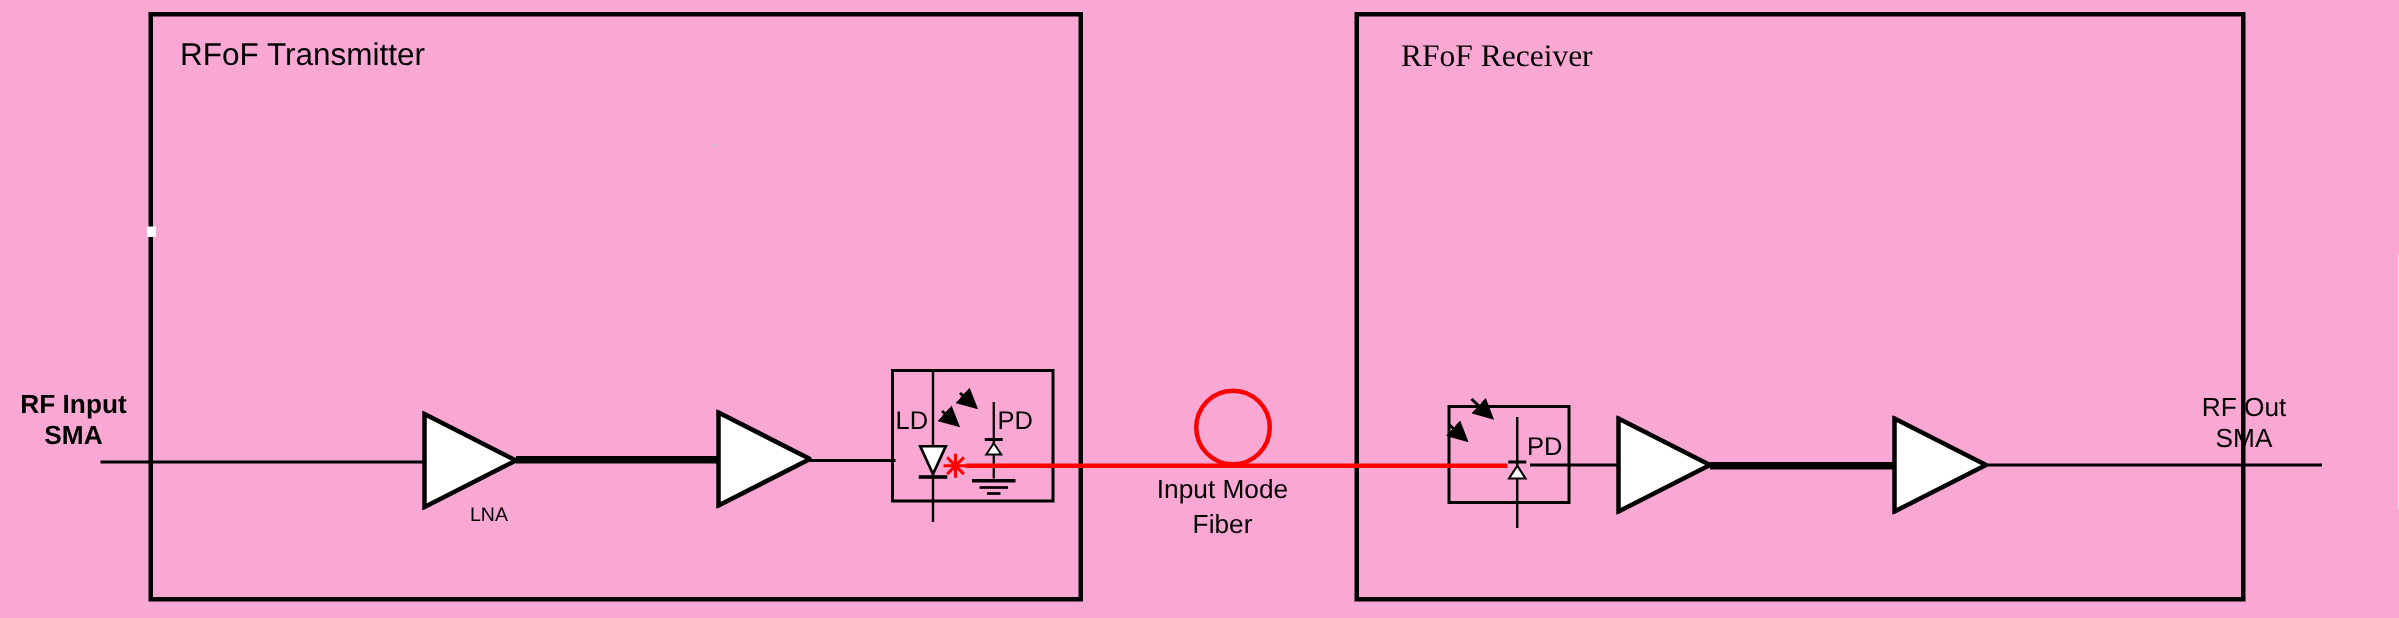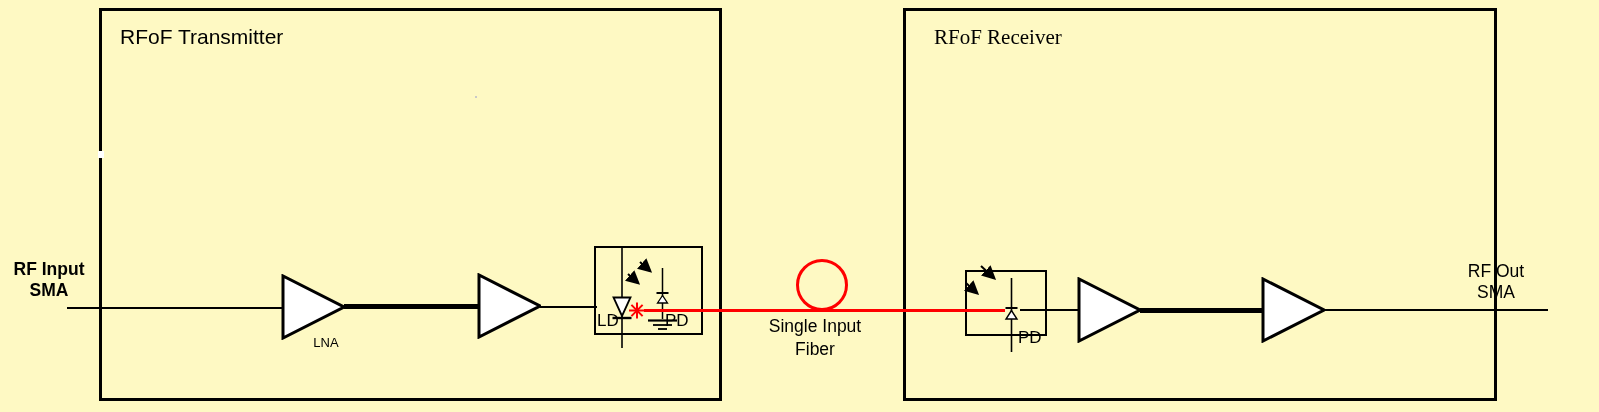--- a/index.html
+++ b/index.html
@@ -1,27 +1,27 @@
 <!DOCTYPE html>
 <html><head>
 <meta charset="utf-8">
 <style>
   html,body{margin:0;padding:0;background:#ffffff;}
   .stage{
-    position:relative;width:1599px;height:412px;background:#fef9c3;
+    position:relative;width:1599px;height:412px;background:#f9a8d4;
     font-family:"Liberation Sans",sans-serif;color:#000;overflow:hidden;
   }
   .outerbox{position:absolute;border:3px solid #000;background:transparent;box-sizing:border-box;z-index:1;}
   .modbox{position:absolute;border:2px solid #000;background:transparent;box-sizing:border-box;z-index:3;}
   .line{position:absolute;background:#000;z-index:2;}
   .redline{position:absolute;background:#ff0000;z-index:6;}
   .title{position:absolute;font-size:21px;z-index:7;white-space:nowrap;}
   .label{position:absolute;font-size:17.5px;line-height:21px;text-align:center;z-index:7;}
   .smalllabel{position:absolute;font-size:13px;text-align:center;z-index:7;}
-  .modlabel{position:absolute;font-size:17px;z-index:7;white-space:nowrap;margin-top:40px;}
+  .modlabel{position:absolute;font-size:17px;z-index:7;white-space:nowrap;}
   .ampsvg{position:absolute;z-index:3;}
   .modsvg{position:absolute;z-index:5;}
   .loop{
     position:absolute;left:796px;top:259px;width:52px;height:52px;
     border:3px solid #ff0000;border-radius:50%;box-sizing:border-box;z-index:6;background:transparent;
   }
   .notch{position:absolute;left:98px;top:151px;width:6px;height:7px;background:#ffffff;z-index:2;}
   .dot{position:absolute;left:475px;top:96px;width:2px;height:2px;background:#c9c9c9;z-index:1;}
 </style>
 </head>
@@ -51,21 +51,21 @@
   <div class="line" style="left:67px;top:307px;width:217px;height:2px;"></div>
   <div class="line" style="left:344px;top:304px;width:136px;height:5px;"></div>
   <div class="line" style="left:540px;top:306px;width:57px;height:2px;"></div>
   <div class="line" style="left:1020px;top:309px;width:60px;height:2px;"></div>
   <div class="line" style="left:1140px;top:308px;width:124px;height:5px;"></div>
   <div class="line" style="left:1324px;top:309px;width:224px;height:2px;"></div>
 
   <div class="redline" style="left:644px;top:309px;width:361px;height:3px;"></div>
   <div class="loop"></div>
   <div class="label" style="left:750px;top:315px;width:130px;">
-    <span style="display:block;line-height:23px;">Single Input</span>
+    <span style="display:block;line-height:23px;">Input Mode</span>
     <span style="display:block;line-height:23px;">Fiber</span>
   </div>
 
   <svg class="ampsvg" style="left:281px;top:274px;" width="64" height="66" viewBox="0 0 64 66">
     <polygon points="2,2 2,64 63,33" fill="#ffffff" stroke="#000000" stroke-width="3" stroke-linejoin="miter"></polygon>
   </svg>
   <div class="smalllabel" style="left:296px;top:335px;width:60px;">LNA</div>
 
   <svg class="ampsvg" style="left:477px;top:273px;" width="64" height="66" viewBox="0 0 64 66">
     <polygon points="2,2 2,64 63,33" fill="#ffffff" stroke="#000000" stroke-width="3" stroke-linejoin="miter"></polygon>

